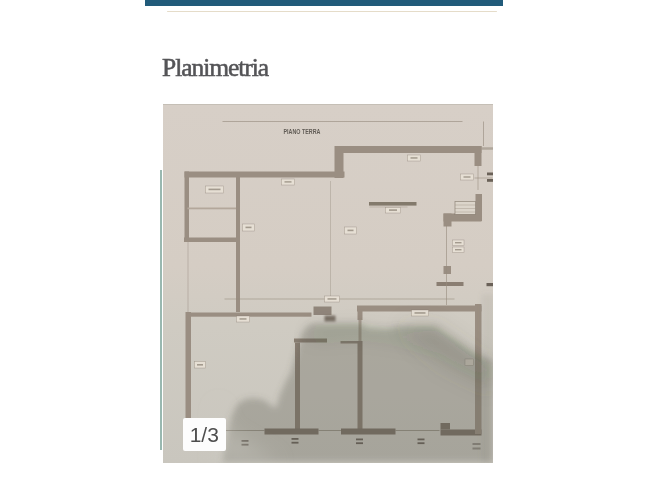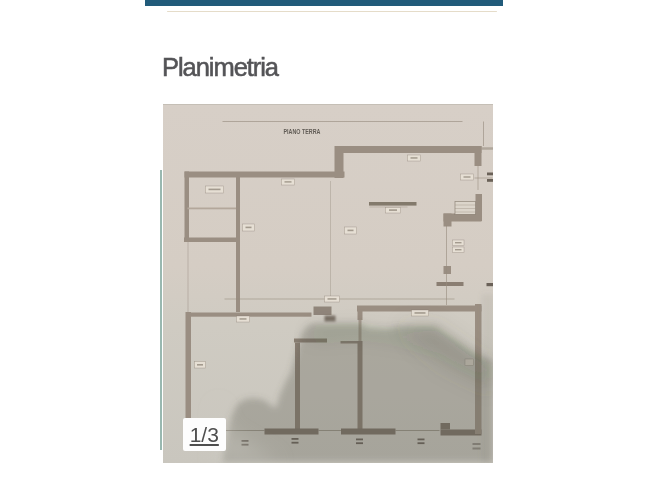--- a/index.html
+++ b/index.html
@@ -6,21 +6,21 @@
   body{font-family:"Liberation Sans", sans-serif;position:relative;}
   .abs{position:absolute;}
 </style>
 </head>
 <body>
 
 <div class="abs" style="left:145px;top:0;width:358px;height:6px;background:#215b7a;"></div>
 
 <div class="abs" style="left:167px;top:10.5px;width:330px;height:1.5px;background:#e5dcc9;border-radius:2px;"></div>
 
-<div class="abs" style="left:162px;top:53px;font-size:25.5px;color:#545457;letter-spacing:-1.05px;-webkit-text-stroke:0.55px #545457;">Planimetria</div>
+<div class="abs" style="left:162px;top:53px;font-size:25.5px;color:#545457;letter-spacing:-1.05px;font-family:Liberation Serif, serif;-webkit-text-stroke:0.55px #545457;">Planimetria</div>
 
 <svg class="abs" style="left:162.5px;top:104px;" width="330" height="359" viewBox="1.5 0 330 359">
   <defs>
     <linearGradient id="paper" x1="0" y1="0" x2="0" y2="1">
       <stop offset="0" stop-color="#d7cfc7"></stop>
       <stop offset="0.45" stop-color="#d5cdc4"></stop>
       <stop offset="0.62" stop-color="#cfcbc2"></stop>
       <stop offset="1" stop-color="#c9c6be"></stop>
     </linearGradient>
     <filter id="b1" x="-50%" y="-50%" width="200%" height="200%">
@@ -211,13 +211,13 @@
     <rect x="311" y="339" width="8" height="2"></rect>
     <rect x="311" y="343.5" width="8" height="2"></rect>
   </g>
 
   <path d="M56,295 L66,326 L120,358 L56,358 Z" fill="rgba(206,203,195,0.38)" filter="url(#b9)"></path>
 </svg>
 
 <div class="abs" style="left:160.4px;top:170px;width:1.8px;height:280px;background:rgba(70,125,112,0.55);"></div>
 
 <div class="abs" style="left:182.5px;top:417.5px;width:43.5px;height:33.5px;background:#fdfdfd;border-radius:2px;"></div>
-<div class="abs" style="left:182.5px;top:422.5px;width:43.5px;text-align:center;font-size:21px;color:#4e4e4e;text-decoration:underline;">1/3</div>
+<div class="abs" style="left:182.5px;top:422.5px;width:43.5px;text-align:center;font-size:21px;color:#4e4e4e;">1/3</div>
 
 </body></html>

